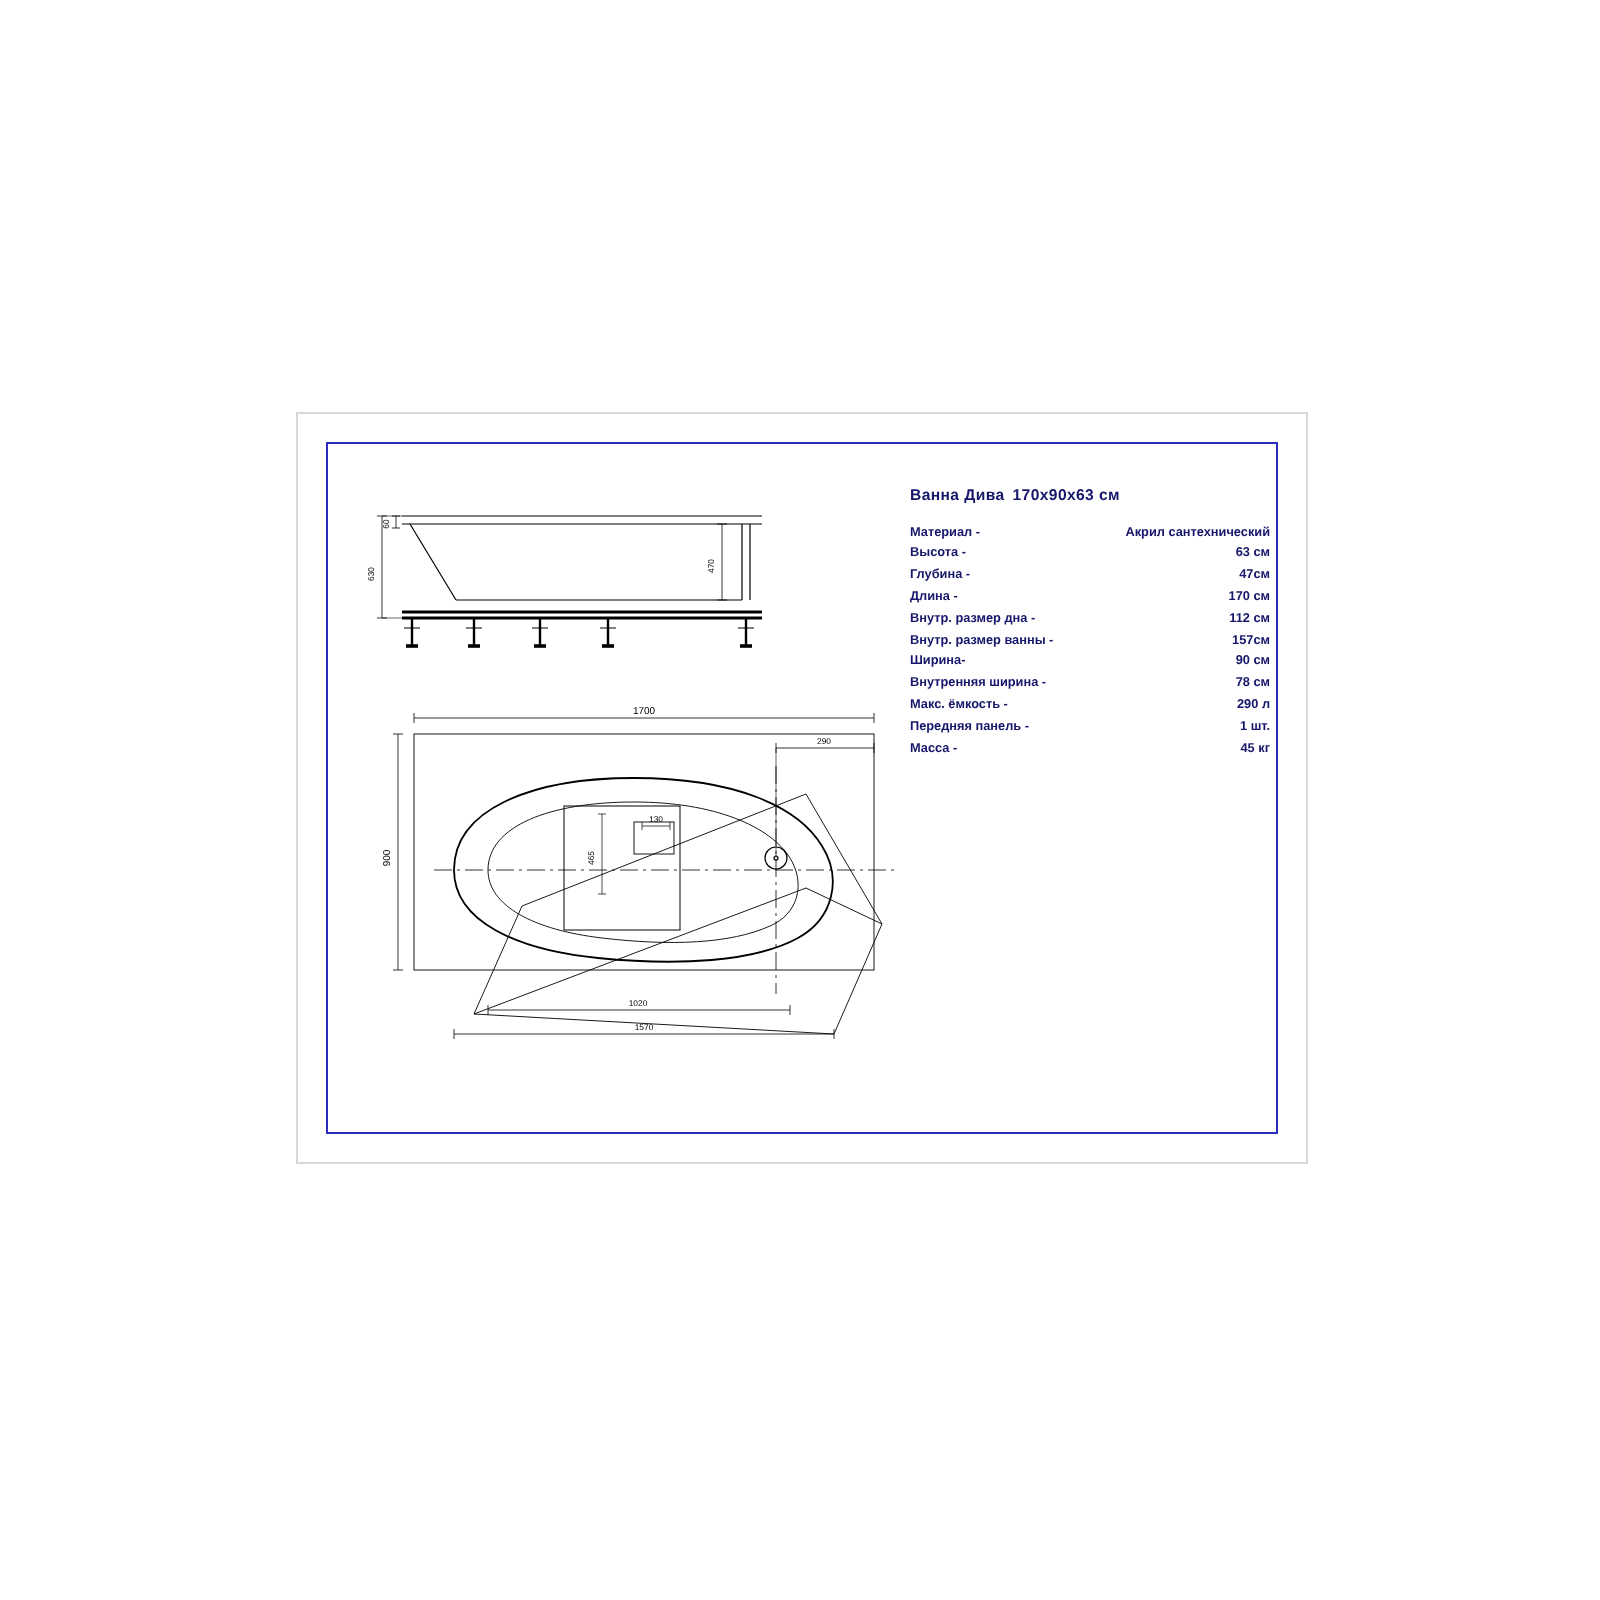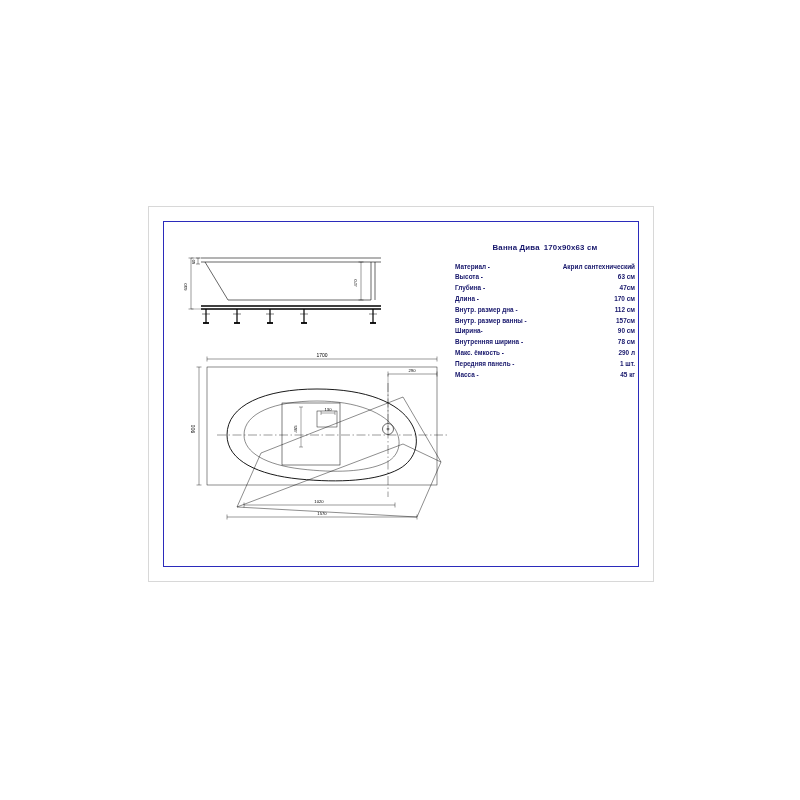--- a/index.html
+++ b/index.html
@@ -43,21 +43,20 @@
     position: absolute;
     left: 306px;
     top: 36px;
     width: 180px;
     color: #1a1a6e;
   }
   #specs .title {
     font-size: 7.8px;
     font-weight: bold;
     color: #16166b;
-    text-align: center;
     margin-bottom: 9px;
     letter-spacing: 0.2px;
   }
   #specs .title .model {
     margin-left: 4px;
   }
   #specs table {
     border-collapse: collapse;
     width: 100%;
     font-size: 6.4px;

